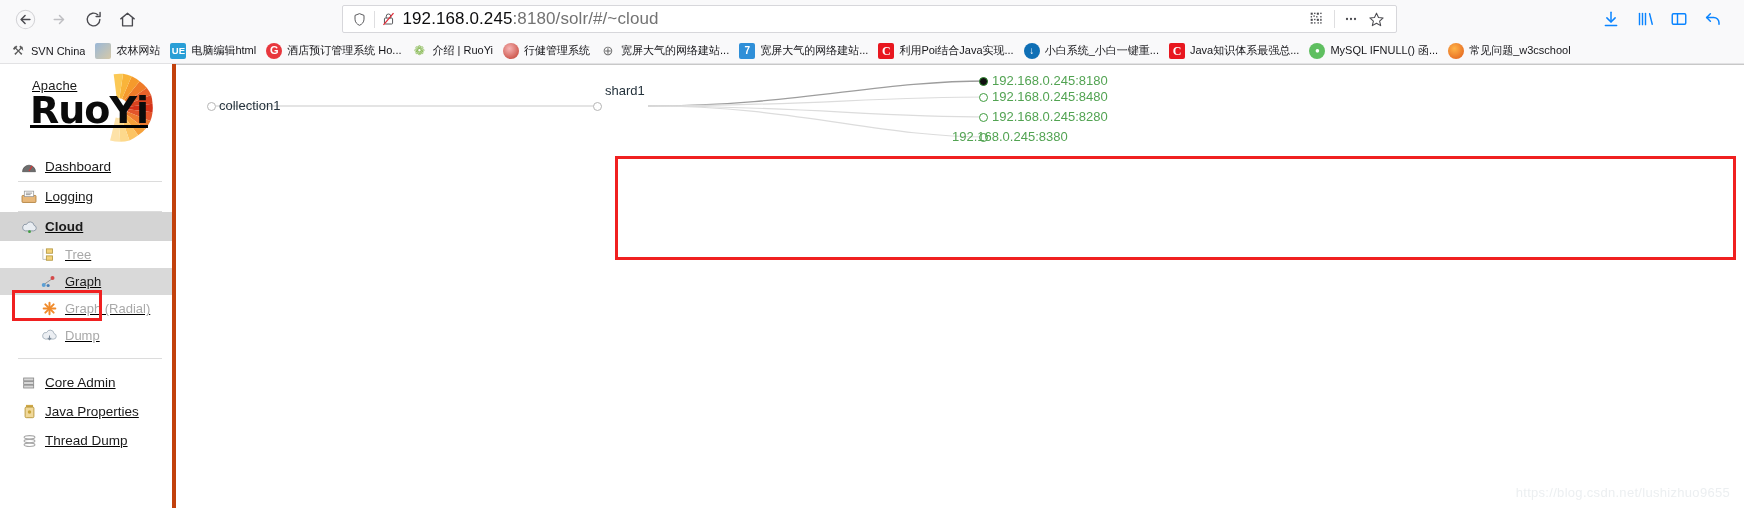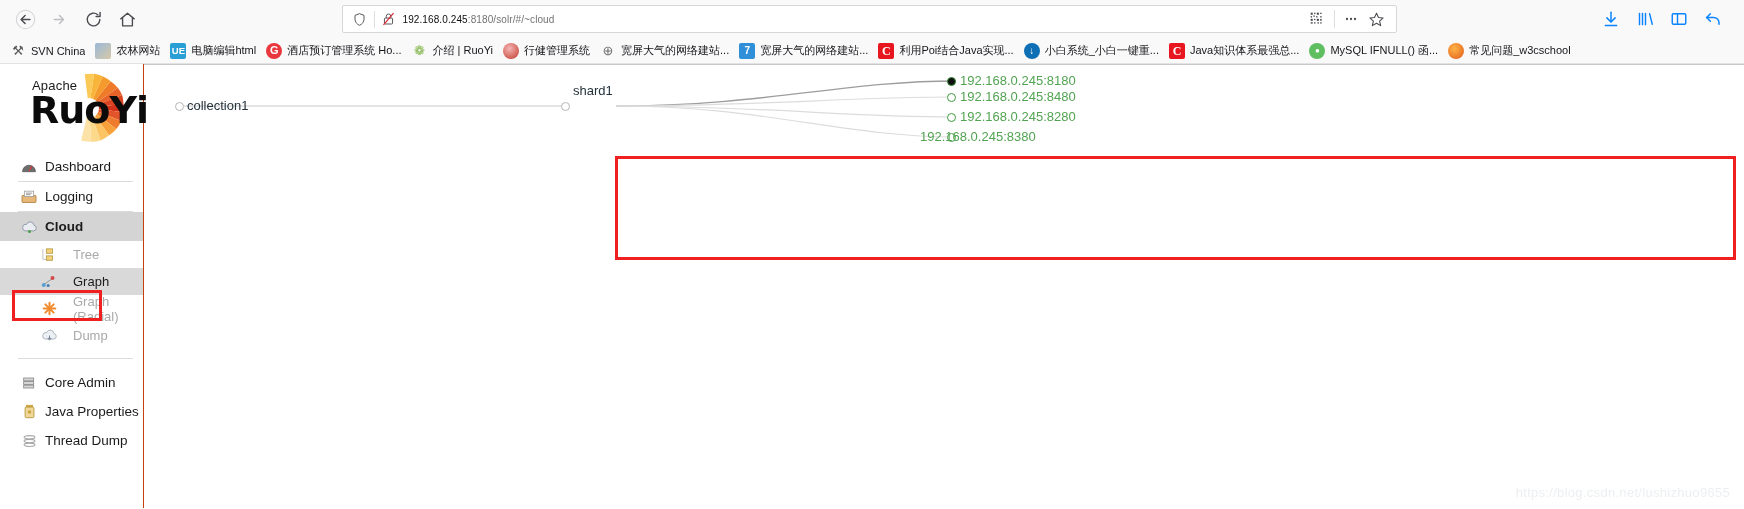--- a/index.html
+++ b/index.html
@@ -46,21 +46,21 @@
     border-radius: 2px;
     display: flex;
     align-items: center;
     padding: 0 6px;
   }
   #urlbar .shield { margin: 0 5px 0 3px; color: #5a5a5d; display:flex; }
   #urlbar .sep { width:1px; height:17px; background:#dedee0; margin:0 4px 0 2px; }
   #urlbar .lockslash { margin: 0 7px 0 2px; display:flex; }
   #url-text {
     flex: 1;
-    font-size: 10px;
+    font-size: 17px;
     color: #0c0c0d;
     white-space: nowrap;
     overflow: hidden;
     letter-spacing: 0.1px;
   }
   #url-text .dim { color: #737373; }
   .ub-icon { width: 26px; display:flex; align-items:center; justify-content:center; color:#4a4a4f; flex:none;}
   #urlbar .vsep { width:1px; height:18px; background:#dedee0; margin:0 3px; }
 
   #toolbar-right {
@@ -126,25 +126,26 @@
   #page {
     display: flex;
     width: 1744px;
     height: 444px;
     background: #ffffff;
     position: relative;
   }
 
   
   #sidebar {
-    width: 144px;
+    width: 176px;
     flex: none;
-    border-right: 1px solid #c2410c;
+    border-right: 4px solid #c2410c;
     background: #ffffff;
     position: relative;
+    text-decoration: underline;
   }
   #solr-logo {
     height: 88px;
     position: relative;
     padding: 14px 0 0 30px;
   }
   #solr-wordmark {
     position: relative;
     z-index: 2;
   }
@@ -189,21 +190,20 @@
     display: flex; align-items: center; justify-content: center;
   }
   .nav-item.active {
     background: #d4d4d4;
     font-weight: bold;
   }
   .nav-sub {
     padding-left: 40px;
     font-size: 13px;
     height: 27px;
-    gap: 8px;
   }
   .nav-sub.dim { color: #a9a9a9; }
   .nav-sub.sel { background: #d9d9d9; color:#1b1b1b; }
 
   #cloud-highlight {
     position: absolute;
     left: 12px;
     top: 226px;
     width: 90px;
     height: 31px;

